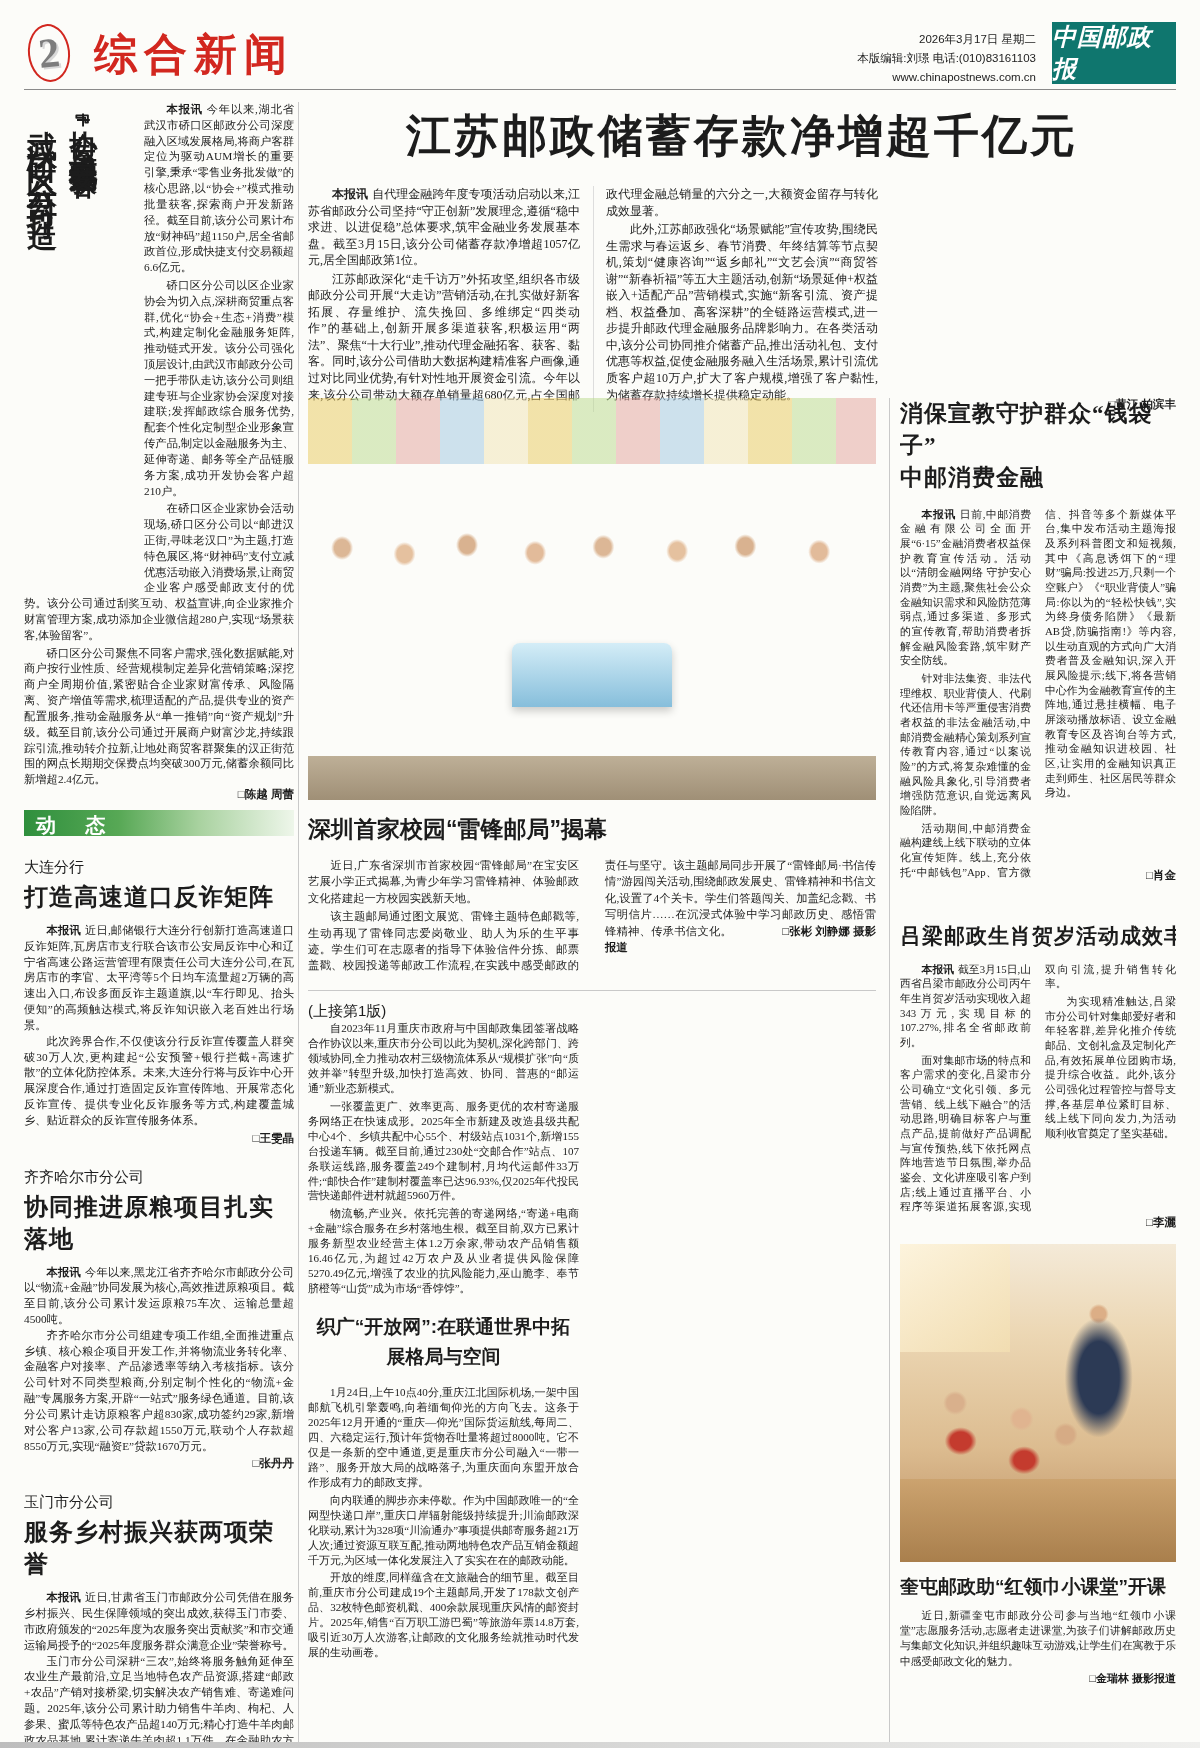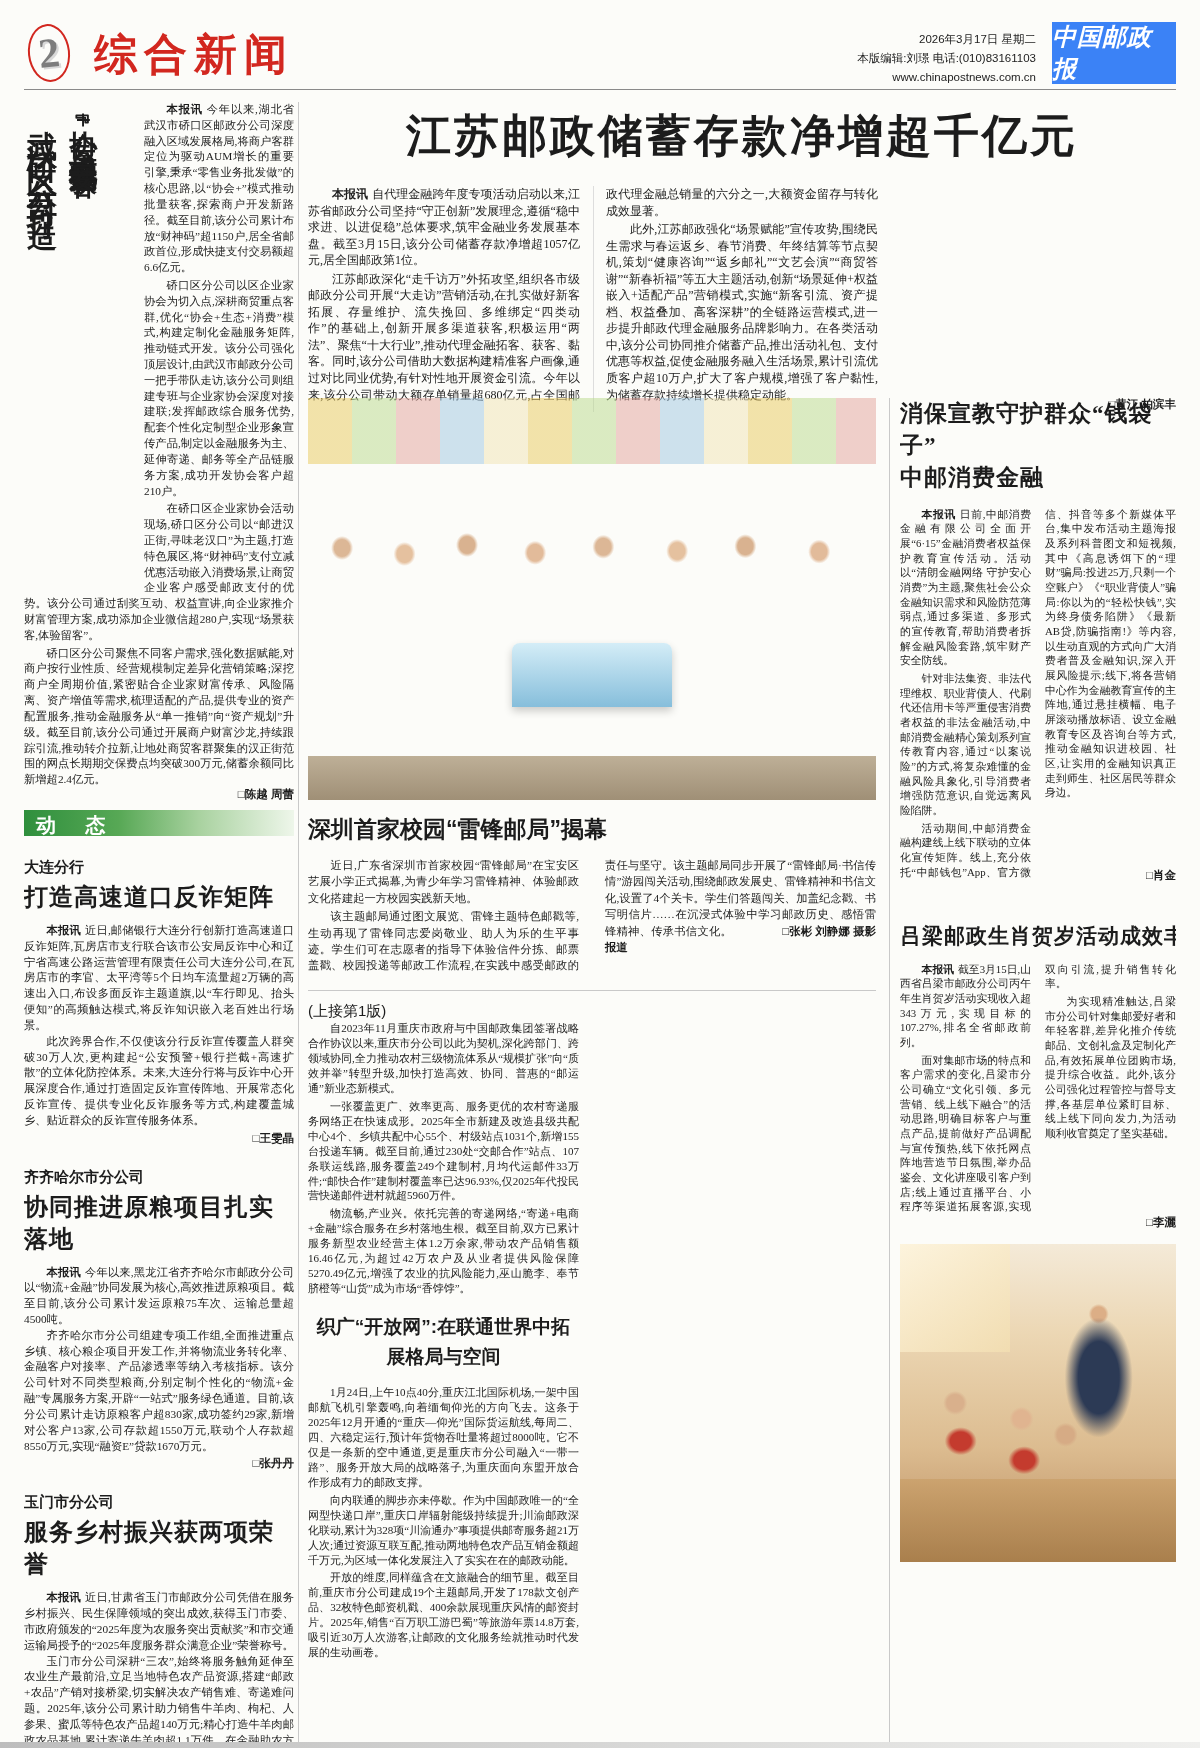--- a/index.html
+++ b/index.html
@@ -22,21 +22,21 @@
     font-family:"Liberation Sans","DejaVu Sans",sans-serif;
     font-weight:900; font-size:43px; letter-spacing:7px;
   }
   .hdr-info {
     position:absolute; right:140px; top:16px; text-align:right;
     font-family:"Liberation Sans","DejaVu Sans",sans-serif;
     font-size:11.5px; line-height:1.65; color:#222;
   }
   .masthead {
     position:absolute; right:0; top:8px; width:124px; height:62px;
-    background:#3b82f6; color:#fff; display:flex; align-items:center; justify-content:center;
+    background:#0f766e; color:#fff; display:flex; align-items:center; justify-content:center;
     font-family:"Liberation Sans","DejaVu Sans",sans-serif;
     font-weight:900; font-style:italic; font-size:24px; letter-spacing:1px;
   }
   
   p.body { font-size:11.3px; line-height:1.4; text-align:justify; text-indent:2em; margin:0; }
   .lead { font-family:"Liberation Sans","DejaVu Sans",sans-serif; font-weight:bold; margin-right:4px; }
   .byline { text-align:right; font-weight:bold; font-size:11.5px; font-family:"Liberation Sans","DejaVu Sans",sans-serif; margin-top:2px; }
   .byline-abs { position:absolute; right:0; bottom:0; background:#fcfcf9; padding-left:10px;
     font-weight:bold; font-size:11.5px; font-family:"Liberation Sans","DejaVu Sans",sans-serif; }
   
@@ -48,21 +48,21 @@
   .vt-b { font-size:28px; letter-spacing:2px; }
   .art-wuhan p.body { margin-bottom:2px; }
   
   .dt-banner {
     height:26px; margin:8px 0 10px;
     background:linear-gradient(90deg,#2f8f3d 0%,#57a855 35%,#a9d2a0 65%,#eef6ea 100%);
     color:#fff; font-family:"Liberation Sans","DejaVu Sans",sans-serif;
     font-weight:900; font-size:20px; letter-spacing:12px; padding:2px 0 0 12px;
   }
   .dt-item { position:relative; margin-bottom:12px; }
-  .kicker { font-family:"Liberation Sans","DejaVu Sans",sans-serif; font-weight:bold; font-size:15px; margin:22px 0 4px; }
+  .kicker { font-family:"Liberation Sans","DejaVu Sans",sans-serif; font-weight:normal; font-size:15px; margin:22px 0 4px; }
   .dt-head { font-family:"Liberation Sans","DejaVu Sans",sans-serif; font-weight:900; font-size:24px; letter-spacing:1px; margin:0 0 10px; }
   
   .vr { position:absolute; width:1px; background:#c9c9c9; }
   .vr1 { left:298px; top:102px; height:1640px; }
   .vr2 { left:889px; top:398px; height:1344px; }
   .hr-mid { position:absolute; left:308px; top:990px; width:568px; height:1px; background:#c9c9c9; }
   
   .jiangsu { position:absolute; left:308px; top:106px; width:868px; }
   .js-head { text-align:center; font-family:"Liberation Sans","DejaVu Sans",sans-serif;
     font-weight:900; font-size:45px; letter-spacing:3px; margin-bottom:20px; }
@@ -265,16 +265,23 @@
         <p class="body">为实现精准触达,吕梁市分公司针对集邮爱好者和年轻客群,差异化推介传统邮品、文创礼盒及定制化产品,有效拓展单位团购市场,提升综合收益。此外,该分公司强化过程管控与督导支撑,各基层单位紧盯目标、线上线下同向发力,为活动顺利收官奠定了坚实基础。</p>
         <div class="byline-abs">□李灑</div>
       </div>
     </div>
 
     <div class="photo-kuitun">
       <div class="ph-window"></div>
       <div class="ph-desks"></div>
     </div>
 
+    <div>
+      <div class="kt-title">奎屯邮政助“红领巾小课堂”开课</div>
+      <div class="kt-body">
+        <p class="body">近日,新疆奎屯市邮政分公司参与当地“红领巾小课堂”志愿服务活动,志愿者走进课堂,为孩子们讲解邮政历史与集邮文化知识,并组织趣味互动游戏,让学生们在寓教于乐中感受邮政文化的魅力。</p>
+        <div class="kt-byline">□金瑞林 摄影报道</div>
+      </div>
+    </div>
   </div>
 
   <div class="footer-strip"></div>
 </div>
 
 </body></html>

